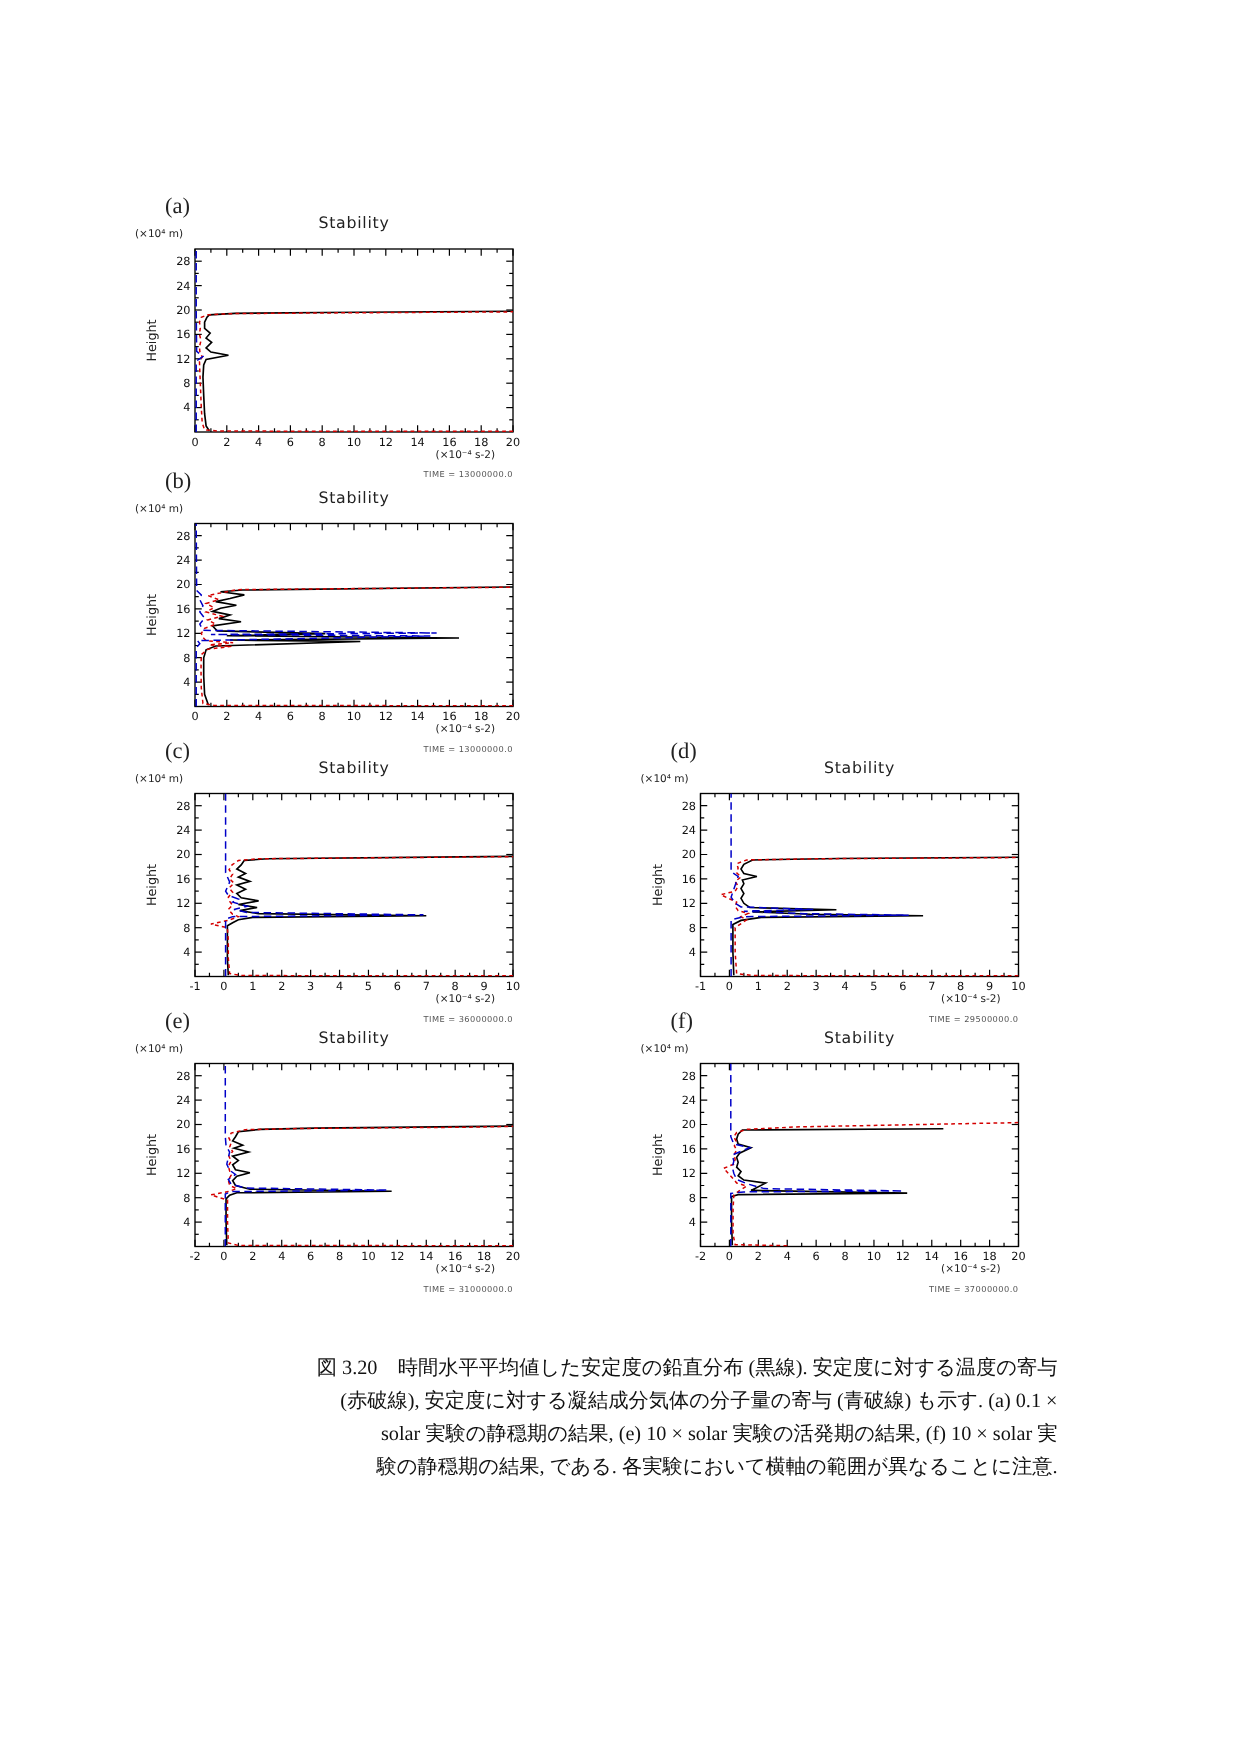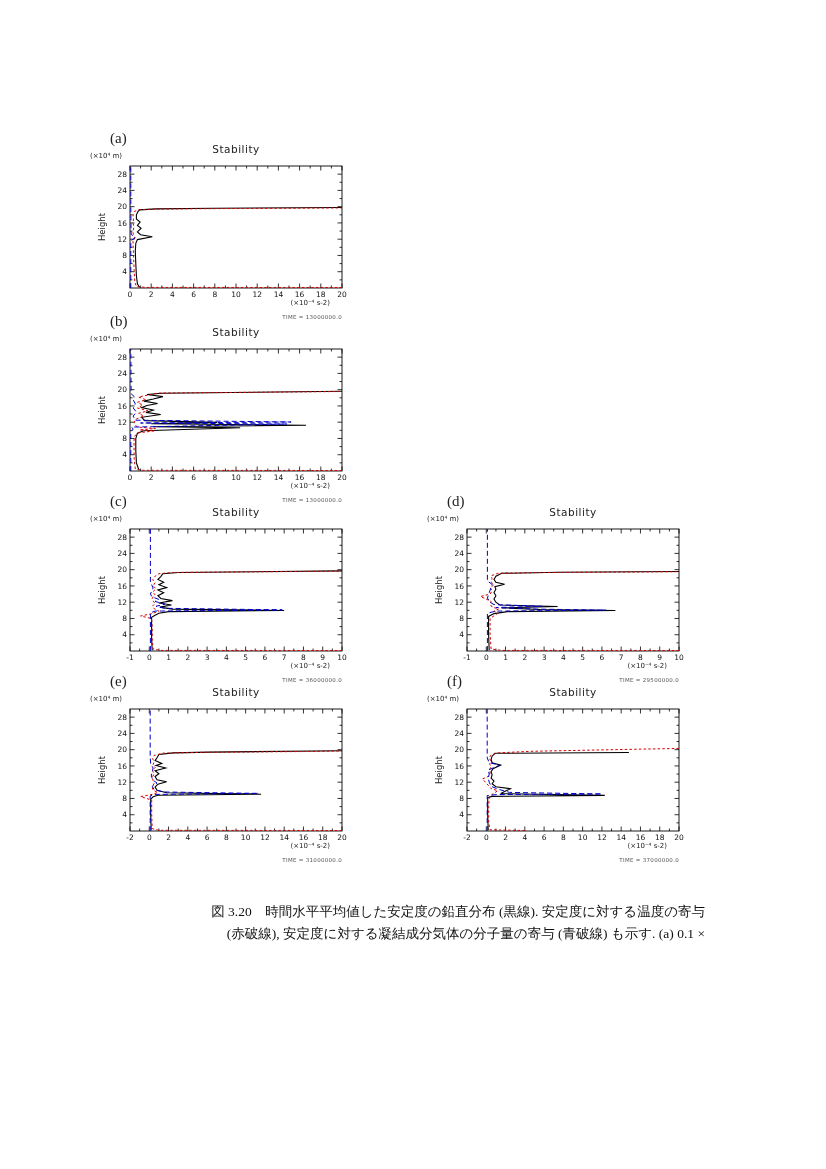--- a/index.html
+++ b/index.html
@@ -696,15 +696,17 @@
         <polyline points="97.8,157.5 63.1,156.8 61.7,149.9 61.7,133.6 62.2,123.8 65.1,121.4 70.8,117.7 64.1,115.7 62.2,113.3 55.4,105.9 62.2,103.1 63.1,99.8 62.2,97.0 64.1,93.7 62.6,90.9 63.6,87.6 62.2,84.8 64.1,82.0 70.8,79.9 103.6,78.3 252.0,75.4" fill="none" stroke="#d40000" stroke-width="1" stroke-dasharray="2.5 2.2" clip-path="url(#cp-f)"></polyline>
         <polyline points="60.2,158.0 60.2,122.6 68.9,121.6 174.9,121.0 82.4,119.4 70.8,116.1 64.1,113.3 62.2,109.2 61.2,105.1 62.2,101.1 61.2,97.0 72.8,92.1 62.2,89.7 60.2,84.8 60.2,36.0" fill="none" stroke="#0000c8" stroke-width="1" stroke-dasharray="5 3" clip-path="url(#cp-f)"></polyline>
       </svg>
     <div class="plot-xunit">(×10⁻⁴ s-2)</div>
     <div class="plot-time">TIME = 37000000.0</div>
   </div>
 
   <div class="caption">
     <div>図 3.20　時間水平平均値した安定度の鉛直分布 (黒線). 安定度に対する温度の寄与</div>
     <div>(赤破線), 安定度に対する凝結成分気体の分子量の寄与 (青破線) も示す. (a) 0.1 ×</div>
+    <div>solar 実験の静穏期の結果, (e) 10 × solar 実験の活発期の結果, (f) 10 × solar 実</div>
+    <div>験の静穏期の結果, である. 各実験において横軸の範囲が異なることに注意.</div>
   </div>
 
 </div>
 
 </body></html>

